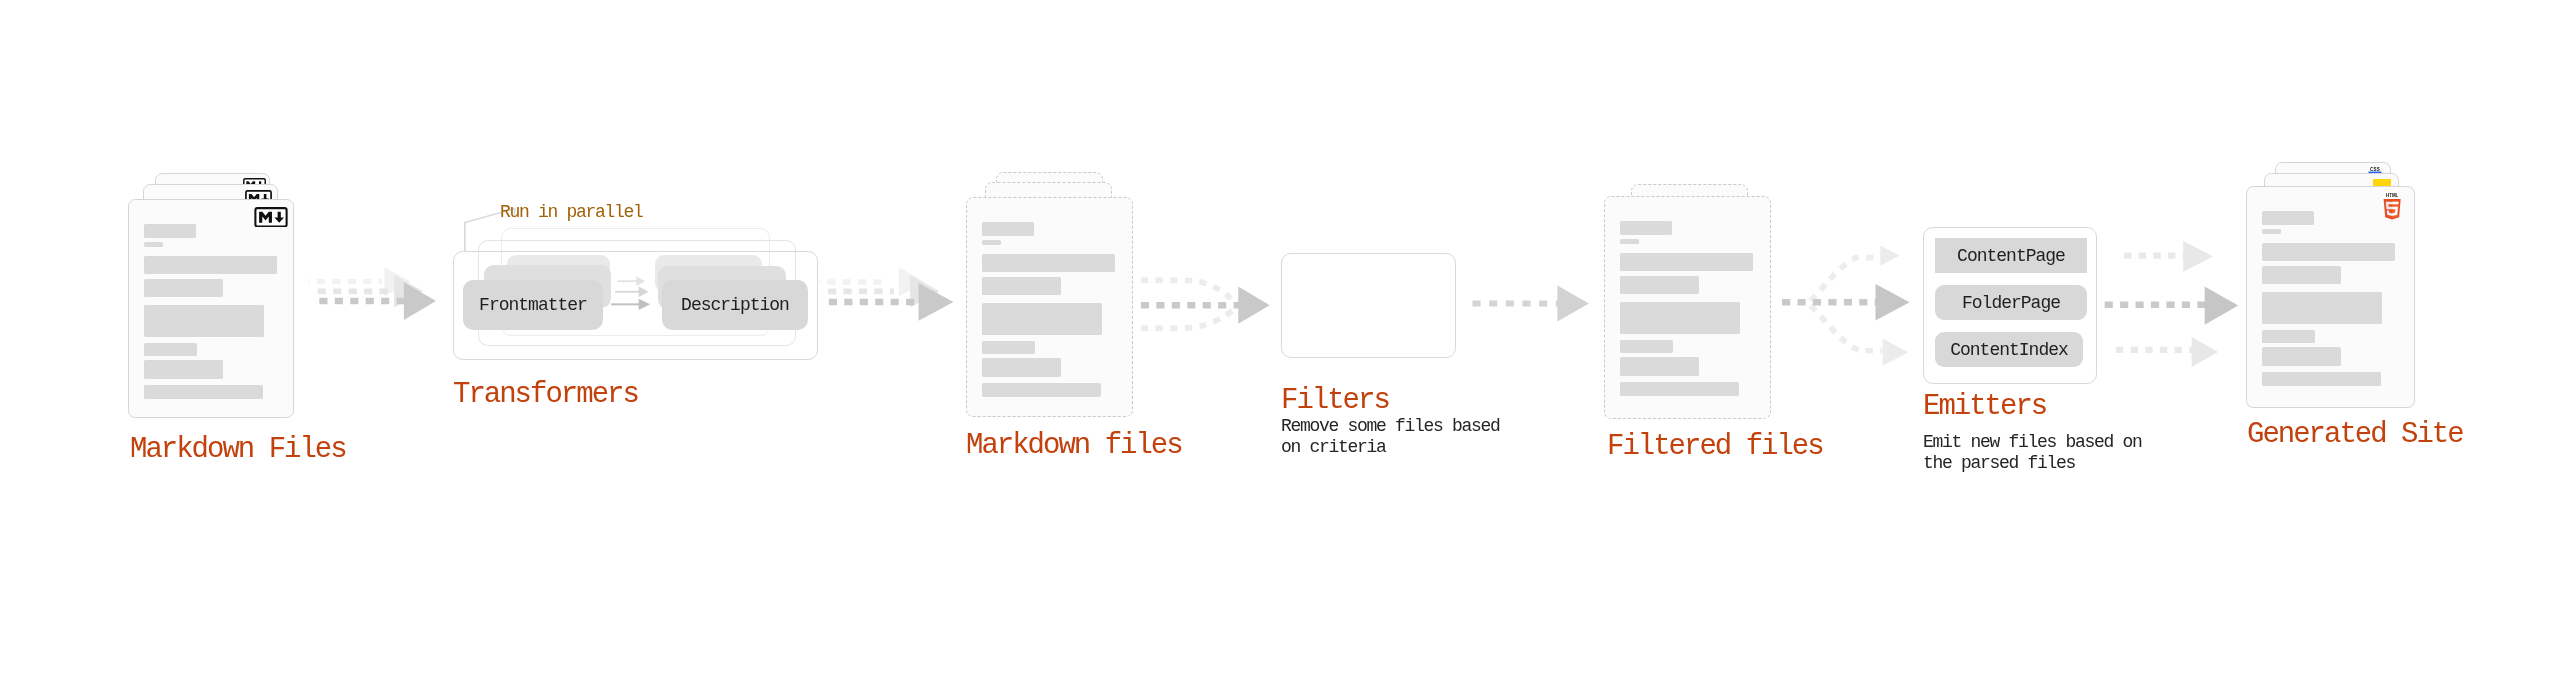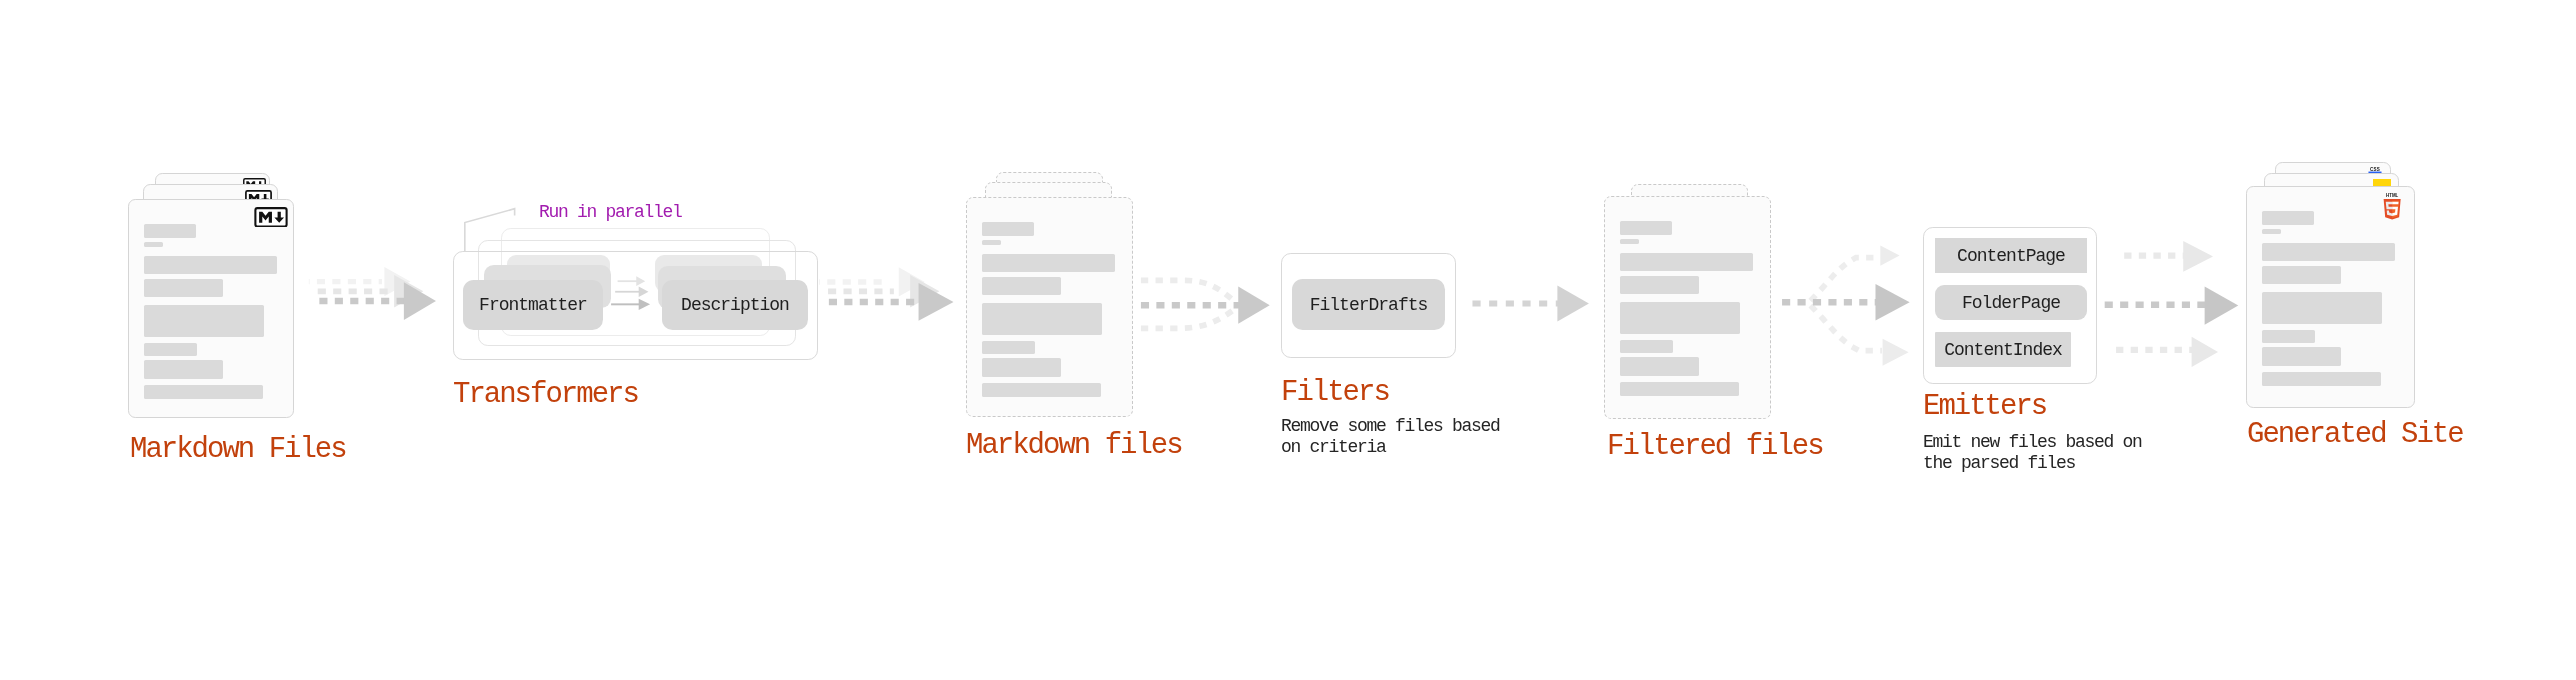--- a/index.html
+++ b/index.html
@@ -79,56 +79,55 @@
 <div class="h" style="left:130px;top:435px">Markdown Files</div>
 <div class="box" style="left:501px;top:228px;width:269px;height:108px;border-color:#ececec"></div>
 <div class="btn" style="left:507px;top:255px;width:103px;height:37px;background:#e9e9e9;border-radius:9px"></div>
 <div class="btn" style="left:655px;top:255px;width:107px;height:37px;background:#e9e9e9;border-radius:9px"></div>
 <div class="box" style="left:478px;top:240px;width:318px;height:106px;border-color:#e4e4e4"></div>
 <div class="btn" style="left:484px;top:265px;width:127px;height:43px;background:#dfdfdf;border-radius:9.8px"></div>
 <div class="btn" style="left:658px;top:266px;width:128px;height:43px;background:#dfdfdf;border-radius:9.8px"></div>
 <div class="box" style="left:453px;top:251px;width:365px;height:109px;border-color:#d9d9d9"></div>
 <div class="btn" style="left:463px;top:280px;width:140px;height:50px">Frontmatter</div>
 <div class="btn" style="left:662px;top:280px;width:146px;height:50px">Description</div>
-<div class="cap" style="left:539px;top:202px;color:#a21caf">Run in parallel</div>
+<div class="cap" style="left:500px;top:202px;color:#a16207">Run in parallel</div>
 <div class="h" style="left:453px;top:380px">Transformers</div>
 <div class="dashedcard" style="left:996px;top:172px;width:107px;height:57px"></div>
 <div class="dashedcard" style="left:985px;top:182px;width:127px;height:65px"></div>
 <div class="dashedcard" style="left:966px;top:197px;width:167px;height:220px">
       <div class="line" style="left:15px;top:24px;width:52px;height:14px"></div>
       <div class="line" style="left:15px;top:42px;width:18.7px;height:5.1px"></div>
       <div class="line" style="left:15px;top:56px;width:133px;height:17.5px"></div>
       <div class="line" style="left:15px;top:79px;width:79px;height:18px"></div>
       <div class="line" style="left:15px;top:105px;width:120px;height:32px"></div>
       <div class="line" style="left:15px;top:143px;width:53px;height:12.6px"></div>
       <div class="line" style="left:15px;top:160px;width:79px;height:19.4px"></div>
       <div class="line" style="left:15px;top:185px;width:119px;height:13.6px"></div>
     </div>
 <div class="h" style="left:966px;top:431px">Markdown files</div>
 <div class="box" style="left:1281px;top:253px;width:175px;height:105px;border-color:#d9d9d9;background:#fff"></div>
-<div class="btn" style="left:1292px;top:279px;width:153px;height:51px">FilterDrafts</div>
-<div class="h" style="left:1281px;top:378px">Filters</div>
+<div class="h" style="left:1281px;top:386px">Filters</div>
 <div class="cap" style="left:1281px;top:416px">Remove some files based
 on criteria</div>
 <div class="dashedcard" style="left:1631px;top:184px;width:117px;height:57px"></div>
 <div class="dashedcard" style="left:1604px;top:196px;width:167px;height:223px">
       <div class="line" style="left:15px;top:24px;width:52px;height:14px"></div>
       <div class="line" style="left:15px;top:42px;width:18.7px;height:5.1px"></div>
       <div class="line" style="left:15px;top:56px;width:133px;height:17.5px"></div>
       <div class="line" style="left:15px;top:79px;width:79px;height:18px"></div>
       <div class="line" style="left:15px;top:105px;width:120px;height:32px"></div>
       <div class="line" style="left:15px;top:143px;width:53px;height:12.6px"></div>
       <div class="line" style="left:15px;top:160px;width:79px;height:19.4px"></div>
       <div class="line" style="left:15px;top:185px;width:119px;height:13.6px"></div>
     </div>
 <div class="h" style="left:1607px;top:432px">Filtered files</div>
 <div class="box" style="left:1923px;top:227px;width:174px;height:157px;border-color:#d9d9d9;background:#fff"></div>
 <div class="btn" style="left:1935px;top:238px;width:152px;height:35px;border-radius:0">ContentPage</div>
 <div class="btn" style="left:1935px;top:285px;width:152px;height:35px;border-radius:9px">FolderPage</div>
-<div class="btn" style="left:1935px;top:332px;width:136px;height:35px;border-radius:1px">ContentIndex</div>
+<div class="btn" style="left:1935px;top:332px;width:148px;height:35px;border-radius:9px">ContentIndex</div>
 <div class="h" style="left:1923px;top:392px">Emitters</div>
 <div class="cap" style="left:1923px;top:432px">Emit new files based on
 the parsed files</div>
 <div class="card" style="left:2275px;top:162px;width:116px;height:57px"></div>
 <div class="badge" style="left:2368px;top:164px;width:14px;height:9.8px"><svg width="14" height="9.8" viewBox="0 0 17 12">
 <text x="8.5" y="5.8" text-anchor="middle" font-family="Liberation Sans,sans-serif" font-size="5.6" font-weight="bold" fill="#111" letter-spacing="0.2">CSS</text>
 <rect x="0.5" y="6.8" width="16" height="2.6" fill="#2660f5"></rect>
       </svg></div>
 <div class="card" style="left:2264px;top:173px;width:135px;height:65px"></div>
 <div style="position:absolute;left:2373px;top:179px;width:18px;height:8.1px;background:#ffd60a"></div>

